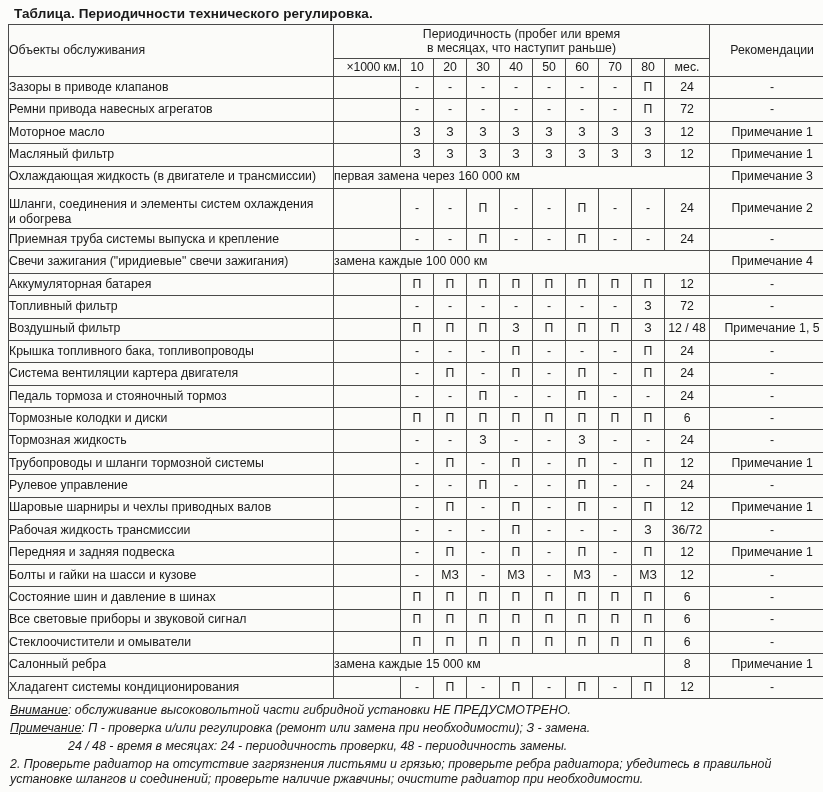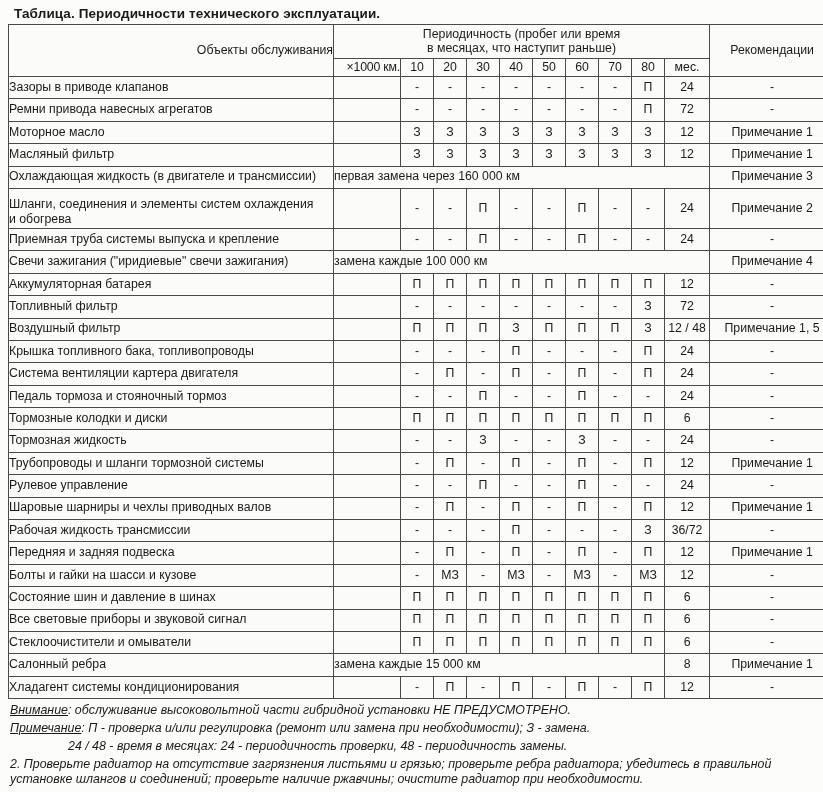--- a/index.html
+++ b/index.html
@@ -56,21 +56,21 @@
   
   col.c-obj   { width: 325px; }
   col.c-km    { width: 67px;  }
   col.c-step  { width: 33px;  }
   col.c-mes   { width: 45px;  }
   col.c-rec   { width: 125px; }
 
   
   .hdr-obj {
     height: 50px;
-    text-align: right;
+    text-align: left;
     font-size: 14px;
     padding: 0 4px;
   }
   .hdr-per {
     height: 33px;
     text-align: center;
     font-size: 14px;
     font-weight: bold;
     padding: 1px 4px 2px 4px;
   }
@@ -146,21 +146,21 @@
   .notes .indent {
     margin-left: 58px;
   }
   .note-item { margin: 0 0 1px 0; }
 </style>
 </head>
 <body>
 
 <div id="page">
 
-  <div class="doc-title">Таблица. Периодичности технического эксплуатации.</div>
+  <div class="doc-title">Таблица. Периодичности технического регулировка.</div>
 
   <table class="sched">
     <colgroup>
       <col class="c-obj">
       <col class="c-km">
       <col class="c-step">
         <col class="c-step">
         <col class="c-step">
         <col class="c-step">
       <col class="c-step">

